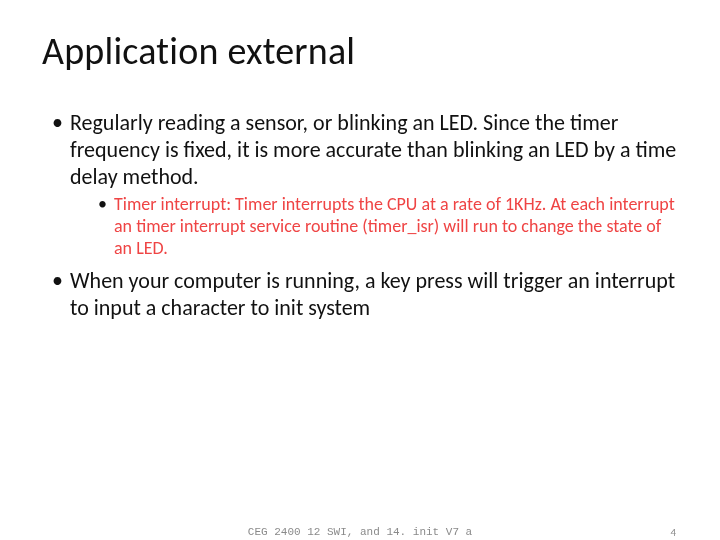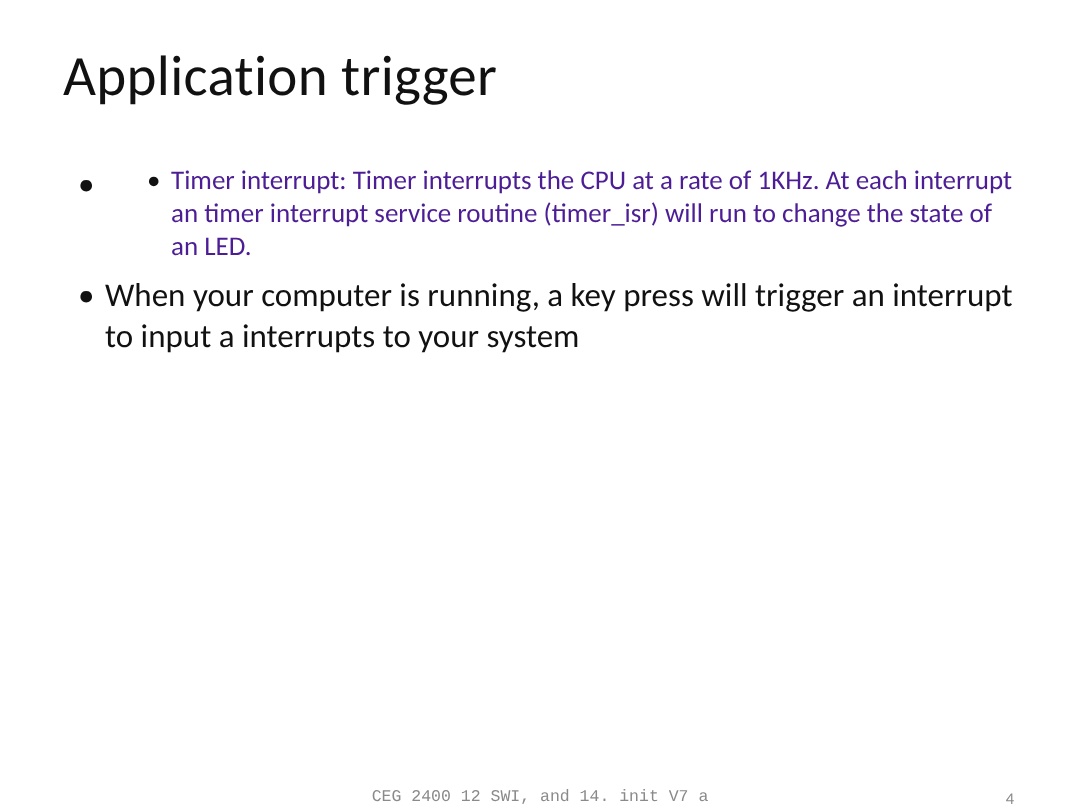--- a/index.html
+++ b/index.html
@@ -48,21 +48,21 @@
     list-style: none;
     padding-left: 28px;
     margin-top: 4px;
     margin-bottom: 8px;
   }
   ul.inner > li {
     position: relative;
     padding-left: 16px;
     font-size: 18px;
     line-height: 1.22;
-    color: #4c1d95;
+    color: #ef4444;
   }
   ul.inner > li::before {
     content: "•";
     position: absolute;
     left: 0;
     top: 0;
     font-size: 18px;
     color: #111;
   }
   .footer {
@@ -82,32 +82,33 @@
   }
   .footer-right {
     position: absolute;
     right: 44px;
   }
 </style>
 </head>
 <body>
 
 <div class="slide">
-  <h1 class="title">Application trigger</h1>
+  <h1 class="title">Application external</h1>
 
   <ul class="outer">
     <li>
+      <span>Regularly reading a sensor, or blinking an LED. Since the timer frequency is fixed, it is more accurate than blinking an LED by a time delay method.</span>
       <ul class="inner">
         <li>
           <span>Timer interrupt: Timer interrupts the CPU at a rate of 1KHz. At each interrupt an timer interrupt service routine (timer_isr) will run to change the state of an LED.</span>
         </li>
       </ul>
     </li>
     <li>
-      <span>When your computer is running, a key press will trigger an interrupt to input a interrupts to your system</span>
+      <span>When your computer is running, a key press will trigger an interrupt to input a character to init system</span>
     </li>
   </ul>
 
   <div class="footer">
     <span class="footer-center">CEG 2400 12 SWI, and 14. init V7 a</span>
     <span class="footer-right">4</span>
   </div>
 </div>
 
 </body></html>

